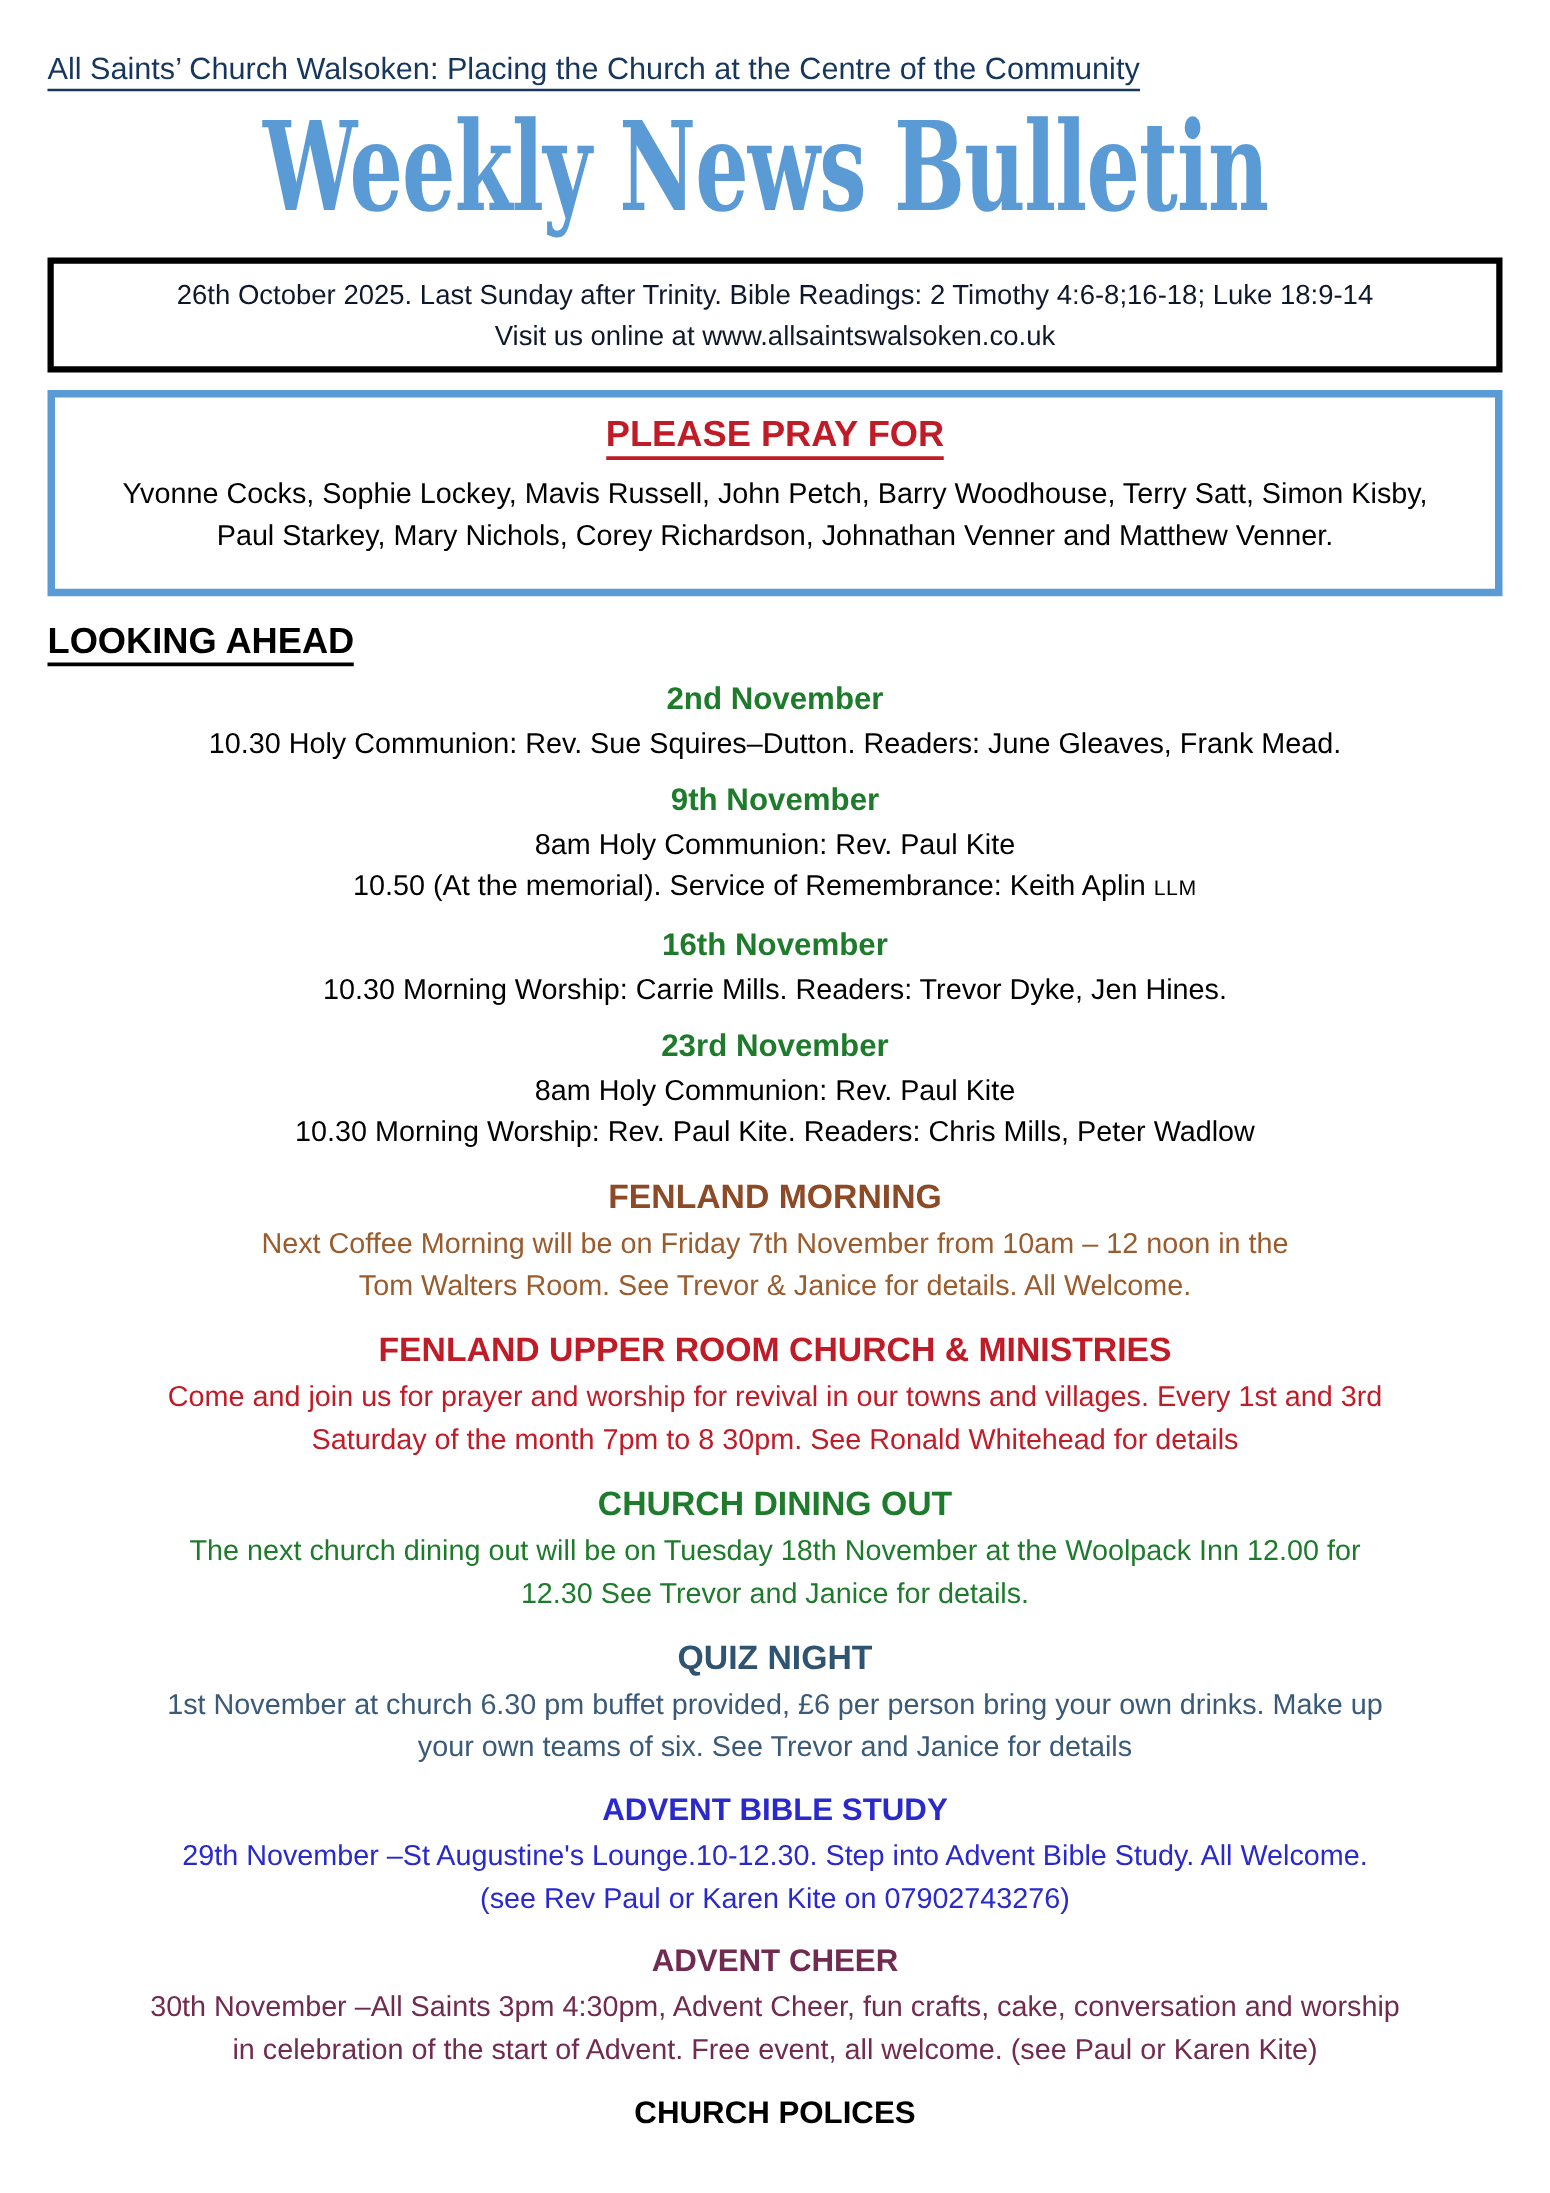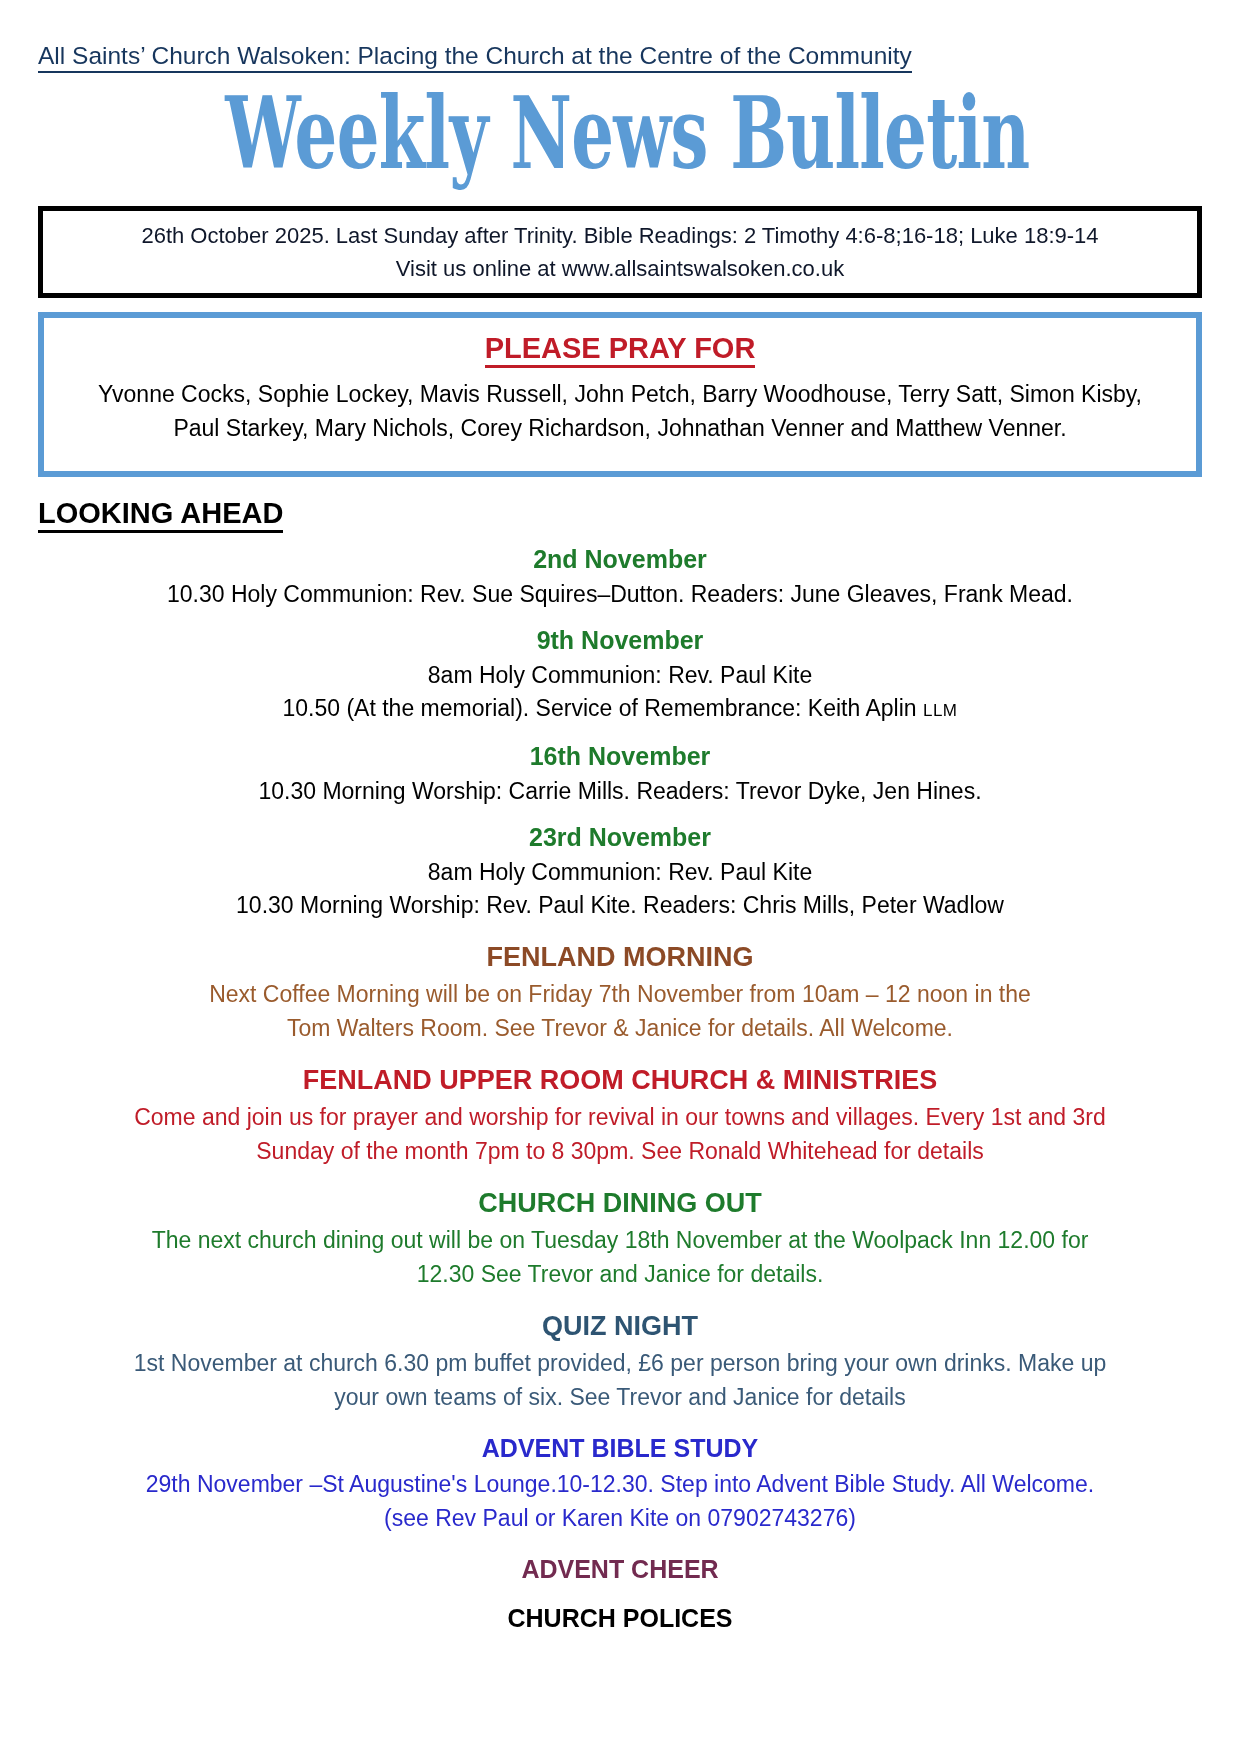--- a/index.html
+++ b/index.html
@@ -14,21 +14,21 @@
     color: #1a1a1a;
     overflow: hidden;
     padding: 42px 38px 0 38px;
   }
   .masthead {
     font-size: 24.5px;
     color: #17365D;
     margin-bottom: 16px;
   }
   .masthead span { border-bottom: 2px solid #17365D; padding-bottom: 2px; }
-  .title-wrap { text-align: right; margin: 6px 0 24px 0; }
+  .title-wrap { text-align: left; margin: 6px 0 24px 0; }
   .title {
     display: inline-block;
     font-family: "DejaVu Serif", serif;
     font-weight: bold;
     font-size: 96px;
     line-height: 1.0;
     color: #5B9BD5;
     transform: scale(0.70, 1.03);
     transform-origin: center center;
     white-space: nowrap;
@@ -165,21 +165,21 @@
 
   <div class="section">
     <div class="sec-heading c-coffee-h">FENLAND MORNING</div>
     <div class="sec-body c-coffee-b">Next Coffee Morning will be on Friday 7th November from  10am – 12 noon in the
 Tom Walters Room. See Trevor &amp; Janice for details.   All Welcome.</div>
   </div>
 
   <div class="section">
     <div class="sec-heading c-red">FENLAND UPPER ROOM CHURCH &amp; MINISTRIES</div>
     <div class="sec-body c-red">Come and join us for prayer and worship for revival in our towns and villages.  Every 1st and 3rd
-Sunday of the month 7pm to 8 30pm.  See Ronald Whitehead for details</div>
+Saturday of the month 7pm to 8 30pm.  See Ronald Whitehead for details</div>
   </div>
 
   <div class="section">
     <div class="sec-heading c-green">CHURCH DINING OUT</div>
     <div class="sec-body c-green">The next church dining out will be on Tuesday 18th November at the Woolpack Inn 12.00 for
 12.30  See Trevor and Janice for details.</div>
   </div>
 
   <div class="section">
     <div class="sec-heading c-steel">QUIZ NIGHT</div>
@@ -188,20 +188,22 @@
   </div>
 
   <div class="section">
     <div class="sec-heading small c-blue">ADVENT BIBLE STUDY</div>
     <div class="sec-body c-blue">29th November –St Augustine's Lounge.10-12.30.  Step into Advent Bible Study. All Welcome.
 (see Rev Paul or Karen Kite on 07902743276)</div>
   </div>
 
   <div class="section">
     <div class="sec-heading small c-plum">ADVENT CHEER</div>
+    <div class="sec-body c-plum">30th November –All Saints 3pm 4:30pm, Advent Cheer, fun crafts, cake, conversation and worship
+in celebration of the start of Advent. Free event, all welcome. (see Paul or Karen Kite)</div>
   </div>
 
   <div class="section">
     <div class="sec-heading small c-black">CHURCH POLICES</div>
 
   </div>
 
 </div>
 
 </body></html>

